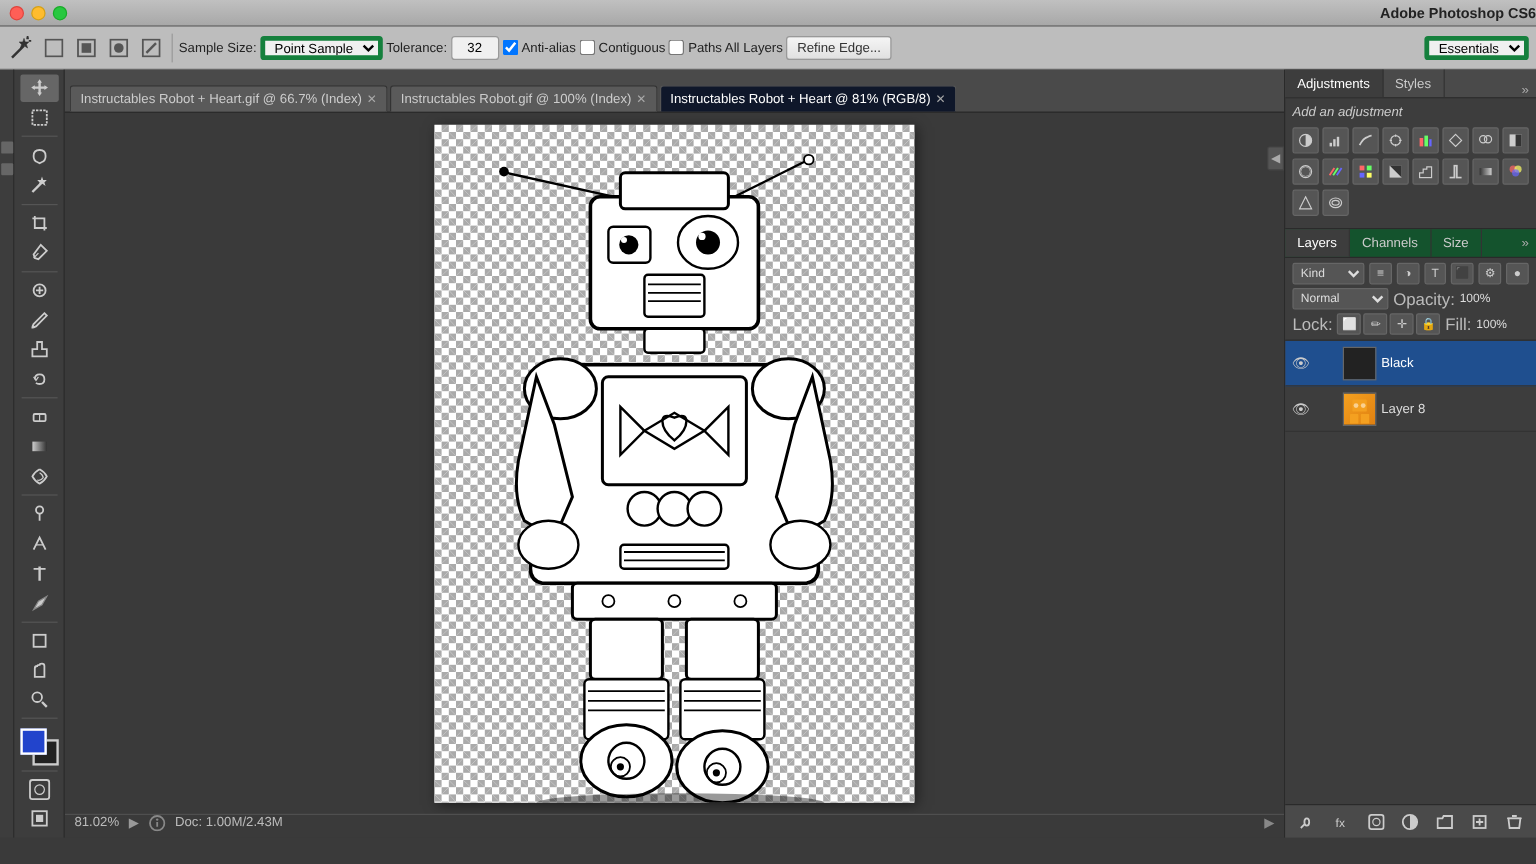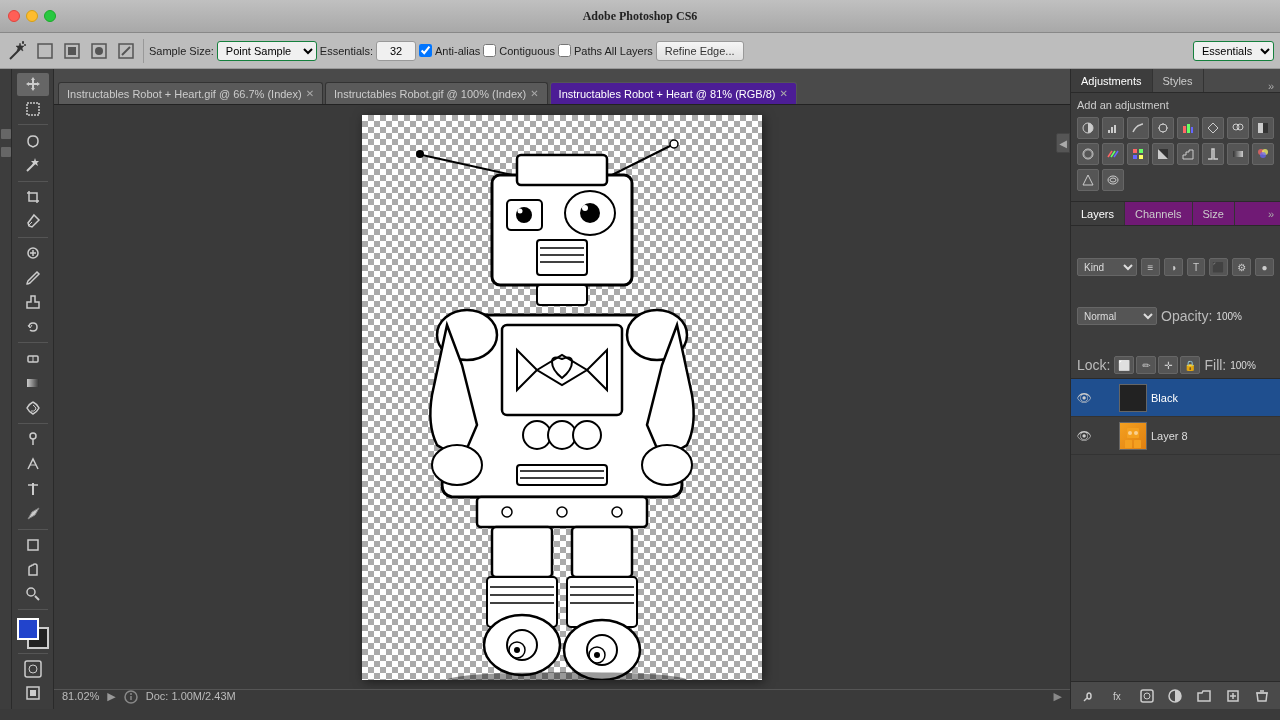--- a/index.html
+++ b/index.html
@@ -8,28 +8,27 @@
       height: 720px;
       background: #3a3a3a;
       font-family: -apple-system, 'Lucida Grande', sans-serif;
       font-size: 11px;
       color: #ddd;
       overflow: hidden;
     }
 
     
     #titlebar {
-      height: 33px;
+      height: 22px;
       background: linear-gradient(to bottom, #c0c0c0, #a8a8a8);
       display: flex;
       align-items: center;
-      justify-content: center;
+      justify-content: flex-end;
       position: relative;
       border-bottom: 1px solid #888;
-      font-family: Liberation Serif, serif;
     }
     #titlebar .traffic-lights {
       position: absolute;
       left: 8px;
       display: flex;
       gap: 6px;
     }
     .traffic-light {
       width: 12px;
       height: 12px;
@@ -73,21 +72,21 @@
     }
     .toolbar-label {
       font-size: 11px;
       color: #222;
       white-space: nowrap;
     }
     .toolbar-select {
       height: 20px;
       font-size: 11px;
       background: #f0f0f0;
-      border: 1px solid #15803d;
+      border: 4px solid #15803d;
       border-radius: 3px;
       padding: 0 4px;
       min-width: 100px;
     }
     .toolbar-input {
       height: 20px;
       width: 40px;
       font-size: 11px;
       background: #f0f0f0;
       border: 1px solid #999;
@@ -205,21 +204,21 @@
       align-items: center;
       gap: 4px;
       cursor: pointer;
       border-top-left-radius: 3px;
       border-top-right-radius: 3px;
       border: 1px solid #333;
       border-bottom: none;
       white-space: nowrap;
     }
     .tab.active {
-      background: #4c1d95;
+      background: #0f172a;
       color: #fff;
       border-color: #555;
     }
     .tab-close {
       font-size: 10px;
       color: #aaa;
       cursor: pointer;
     }
 
     
@@ -311,20 +310,21 @@
     }
     .adj-panel-collapse {
       margin-left: auto;
       padding: 0 6px;
       cursor: pointer;
       color: #aaa;
     }
 
     #adj-body {
       padding: 6px;
+      font-style: italic;
     }
     .adj-title {
       font-size: 11px;
       color: #ccc;
       margin-bottom: 6px;
     }
     .adj-icons-row {
       display: flex;
       gap: 3px;
       margin-bottom: 4px;
@@ -347,21 +347,21 @@
     
     #layers-panel {
       flex: 1;
       display: flex;
       flex-direction: column;
       border-top: 1px solid #2a2a2a;
       min-height: 200px;
     }
     #layers-header {
       height: 24px;
-      background: #701a75;
+      background: #14532d;
       display: flex;
       align-items: center;
       border-bottom: 1px solid #2a2a2a;
     }
     .layers-tab {
       padding: 0 10px;
       height: 100%;
       display: flex;
       align-items: center;
       font-size: 11px;
@@ -385,21 +385,20 @@
       display: flex;
       flex-direction: column;
       gap: 3px;
       border-bottom: 1px solid #2a2a2a;
       background: #3d3d3d;
     }
     .layers-row {
       display: flex;
       align-items: center;
       gap: 4px;
-      margin-top: 28px;
     }
     .layers-select {
       height: 18px;
       font-size: 10px;
       background: #555;
       border: 1px solid #666;
       color: #ddd;
       border-radius: 2px;
       padding: 0 2px;
     }
@@ -603,21 +602,21 @@
     </svg>
   </div>
 
   <div class="toolbar-sep"></div>
 
   <span class="toolbar-label">Sample Size:</span>
   <select class="toolbar-select">
     <option>Point Sample</option>
   </select>
 
-  <span class="toolbar-label">Essentials:</span>
+  <span class="toolbar-label">Tolerance:</span>
   <input type="text" class="toolbar-input" value="32" style="">
 
   <div class="toolbar-checkbox-group">
     <input type="checkbox" checked="" style="">
     <span class="toolbar-label">Anti-alias</span>
   </div>
 
   <div class="toolbar-checkbox-group">
     <input type="checkbox" style="">
     <span class="toolbar-label">Contiguous</span>

